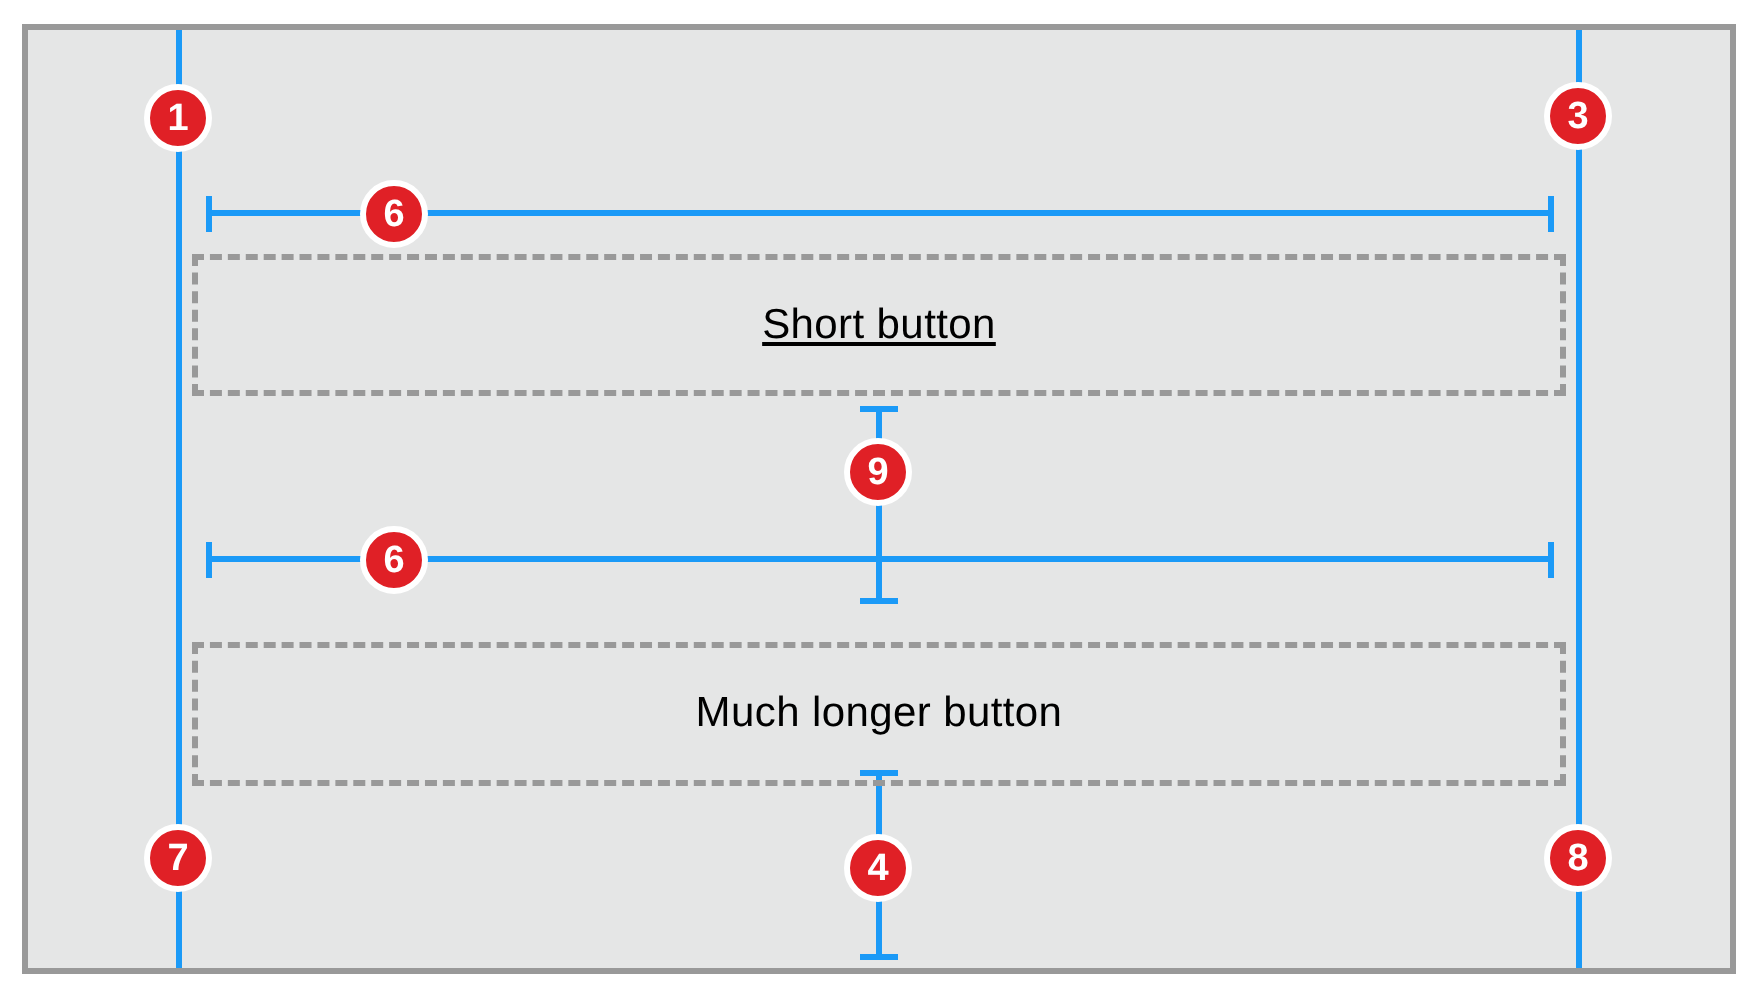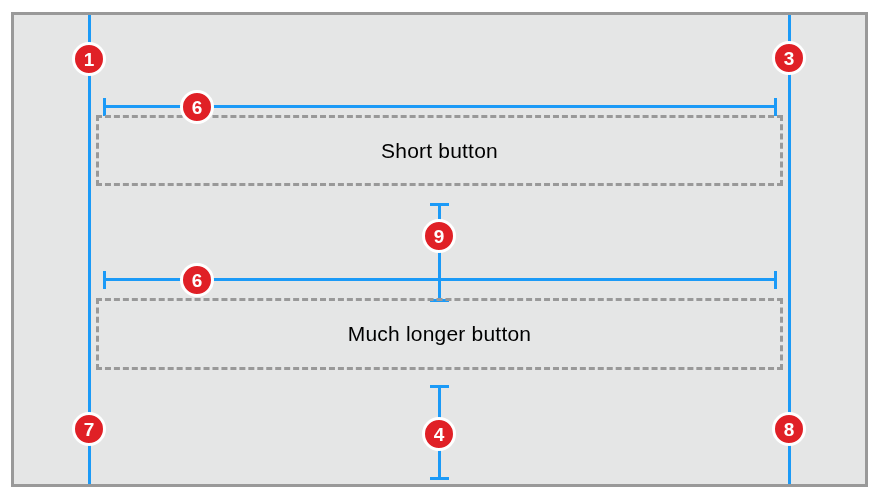--- a/index.html
+++ b/index.html
@@ -65,22 +65,22 @@
   .hcap.b-b { top: 477px; }
 
   
   .ghost {
     position: absolute;
     left: 96px; width: 687px;
     box-sizing: border-box;
     border: 3px dashed #999999;
     display: flex; align-items: center; justify-content: center;
   }
-  .ghost.short { top: 115px; height: 71px; }
-  .ghost.long  { top: 298px; height: 72px; }
+  .ghost.short { top: 127px; height: 71px; text-decoration: underline; }
+  .ghost.long  { top: 321px; height: 72px; }
   .ghost-label {
     font-size: 21px;
     color: #000000;
     letter-spacing: 0.2px;
   }
 
   
   .badge {
     position: absolute;
     width: 28px; height: 28px;

